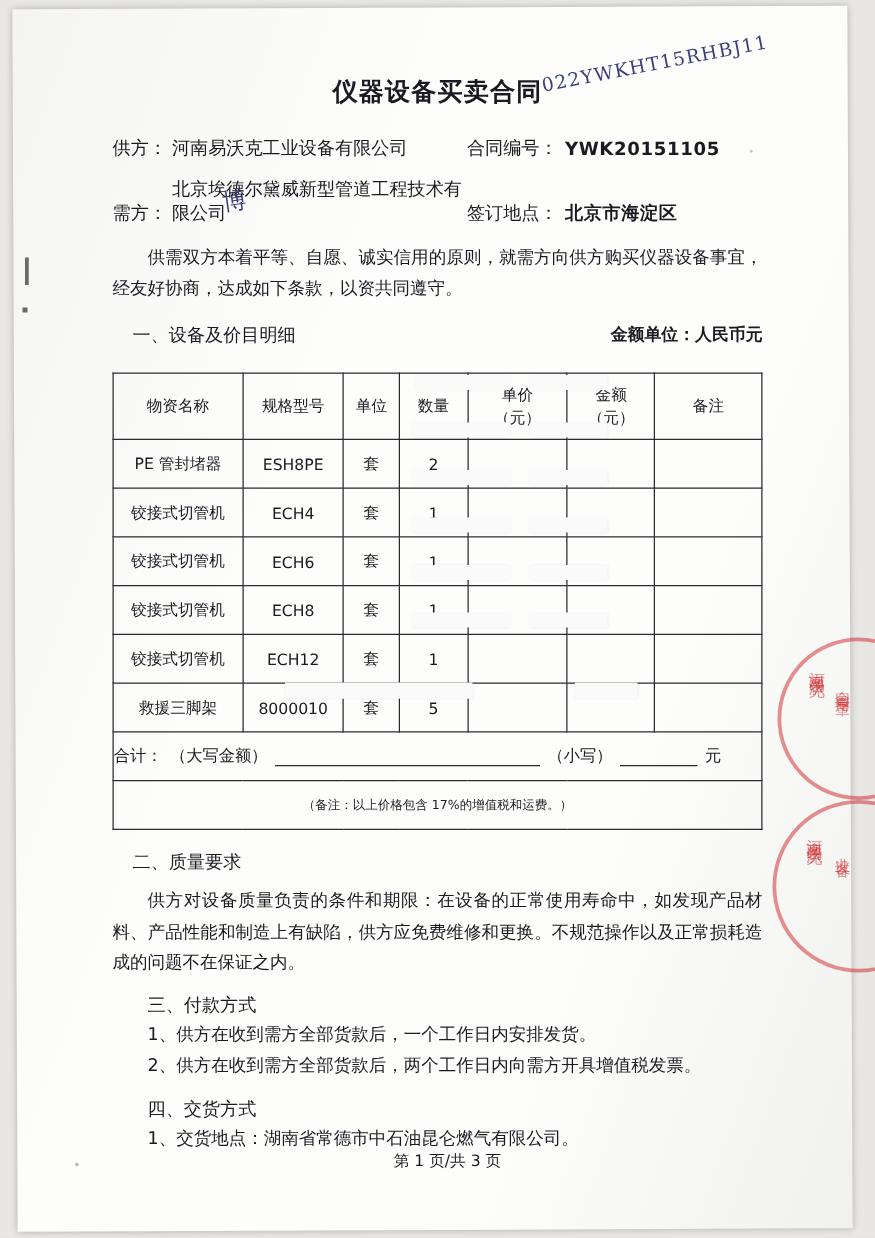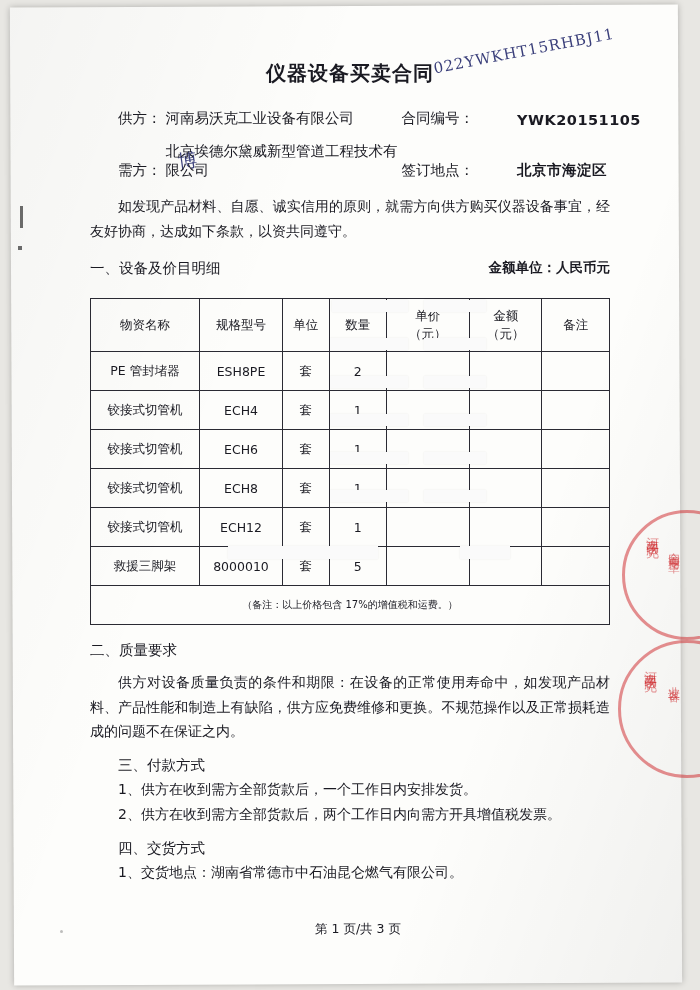--- a/index.html
+++ b/index.html
@@ -62,48 +62,46 @@
   }
   .party-row {
     display: flex;
     align-items: flex-end;
     margin-bottom: 14px;
     font-size: 14.5px;
   }
   .party-label {
     white-space: nowrap;
     margin-right: 4px;
-    margin-left: 28px;
   }
   .party-value {
     flex: 0 0 auto;
     width: 236px;
   }
   .party-right-label {
     white-space: nowrap;
     margin-right: 6px;
     text-align: right;
   }
   .party-right-value {
     font-weight: bold;
     letter-spacing: 0.5px;
-    margin-left: 37px;
   }
   .para {
     font-size: 14px;
     line-height: 1.75;
     text-align: justify;
     margin: 10px 0 0 0;
   }
   .para.indent {
     text-indent: 28px;
   }
   .section-head {
     font-size: 14.5px;
-    margin: 16px 0 6px 0;
+    margin: 16px 0 6px 16px;
     position: relative;
   }
   .unit-note {
     position: absolute;
     right: 0;
     top: 0;
     font-size: 13.5px;
     font-weight: bold;
   }
   table.items {
@@ -272,21 +270,21 @@
         <span class="party-right-value">YWK20151105</span>
       </div>
 
       <div class="party-row">
         <span class="party-label">需方：</span>
         <span class="party-value">北京埃德尔黛威新型管道工程技术有限公司</span>
         <span class="party-right-label">签订地点：</span>
         <span class="party-right-value">北京市海淀区</span>
       </div>
 
-      <p class="para indent">如发现产品材料、自愿、诚实信用的原则，就需方向供方购买仪器设备事宜，经友好协商，达成如下条款，以资共同遵守。</p>
+      <p class="para indent">供需双方本着平等、自愿、诚实信用的原则，就需方向供方购买仪器设备事宜，经友好协商，达成如下条款，以资共同遵守。</p>
 
       <div class="section-head">
         <span>一、设备及价目明细</span>
         <span class="unit-note">金额单位：人民币元</span>
       </div>
 
       <table class="items">
         <thead>
           <tr>
             <th class="col-name">物资名称</th>
@@ -351,20 +349,32 @@
             <td></td>
           </tr>
           <tr>
             <td>救援三脚架</td>
             <td>8000010</td>
             <td>套</td>
             <td>5</td>
             <td></td>
             <td></td>
             <td></td>
+          </tr>
+          <tr class="total-row">
+            <td colspan="7">
+              <span class="total-inner">
+                <span>合计：</span>
+                <span>（大写金额）</span>
+                <span class="blank-line bl-long"></span>
+                <span>（小写）</span>
+                <span class="blank-line bl-short"></span>
+                <span>元</span>
+              </span>
+            </td>
           </tr>
           <tr class="note-row">
             <td colspan="7">（备注：以上价格包含 17%的增值税和运费。）</td>
           </tr>
         </tbody>
       </table>
 
       <div class="section-head">二、质量要求</div>
       <p class="para indent">供方对设备质量负责的条件和期限：在设备的正常使用寿命中，如发现产品材料、产品性能和制造上有缺陷，供方应免费维修和更换。不规范操作以及正常损耗造成的问题不在保证之内。</p>
 

